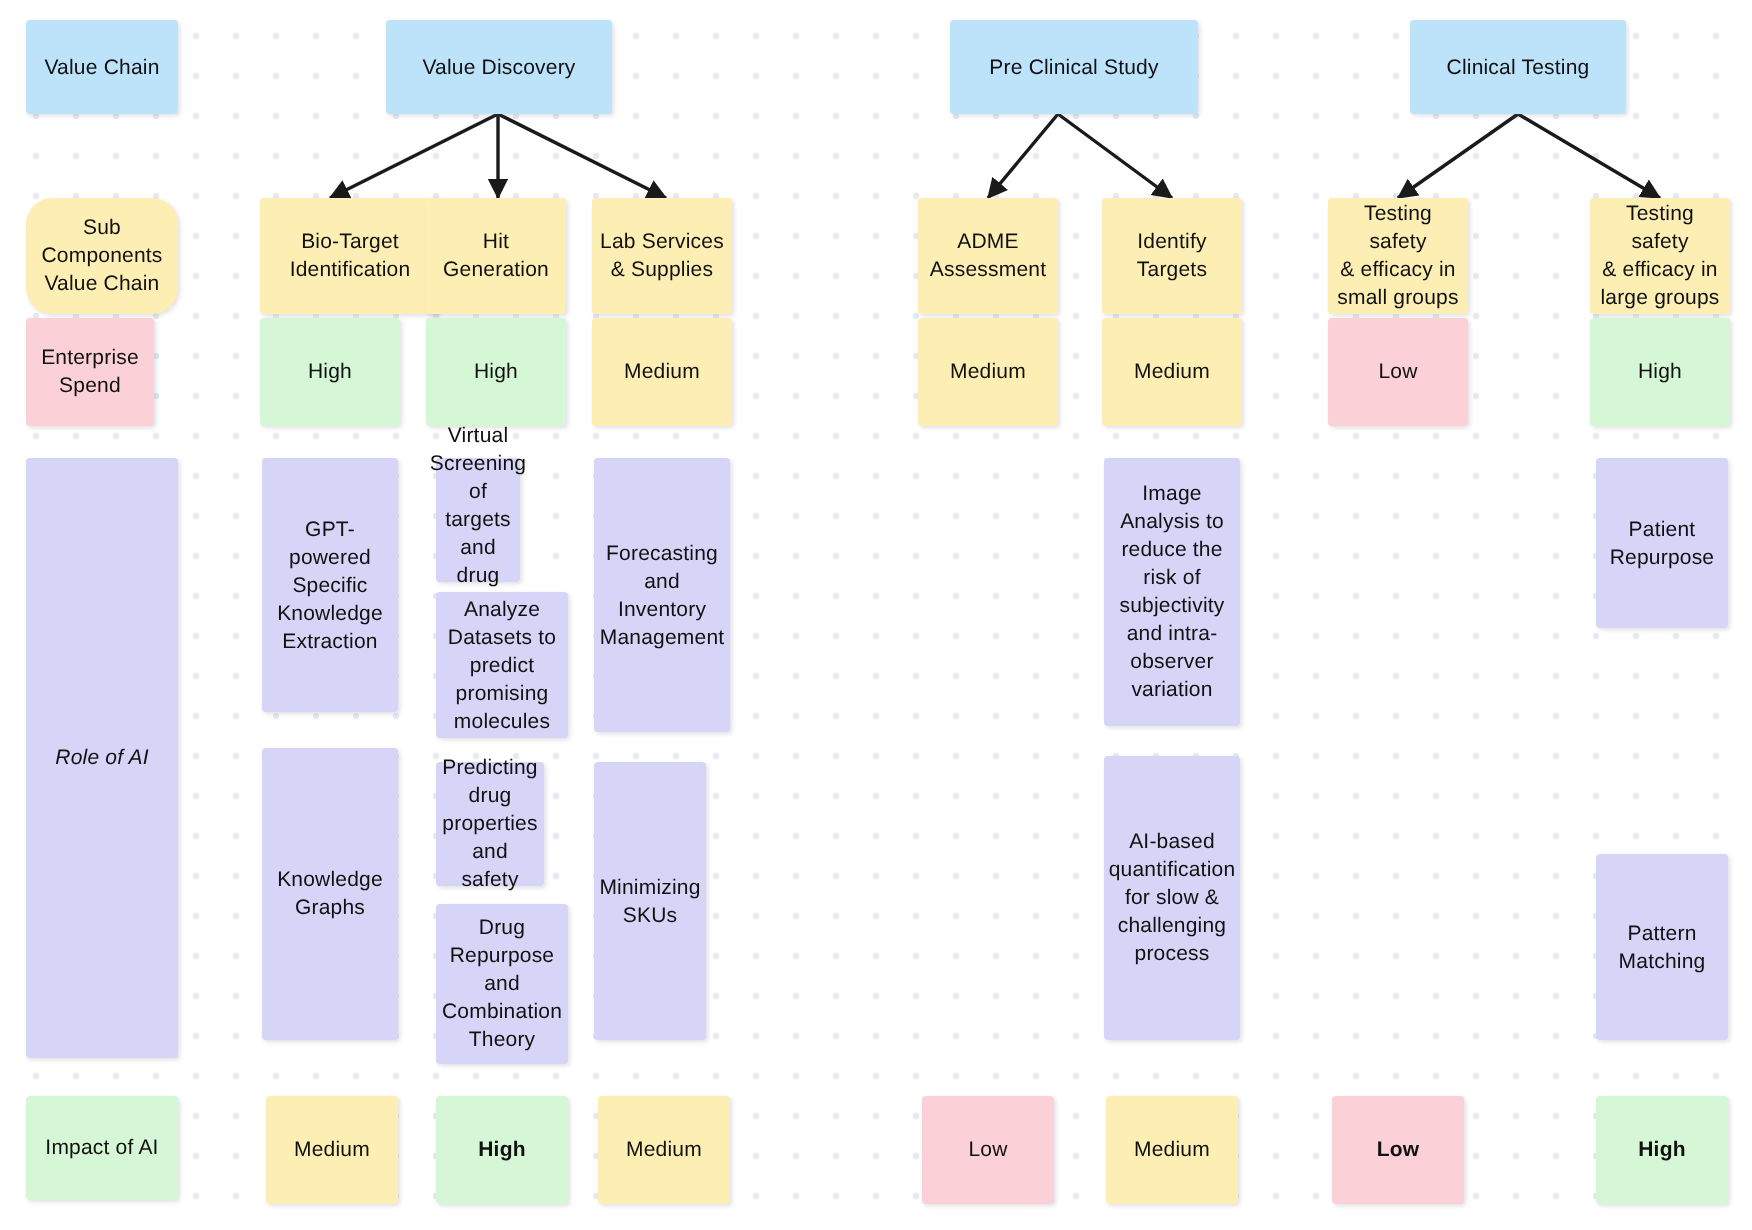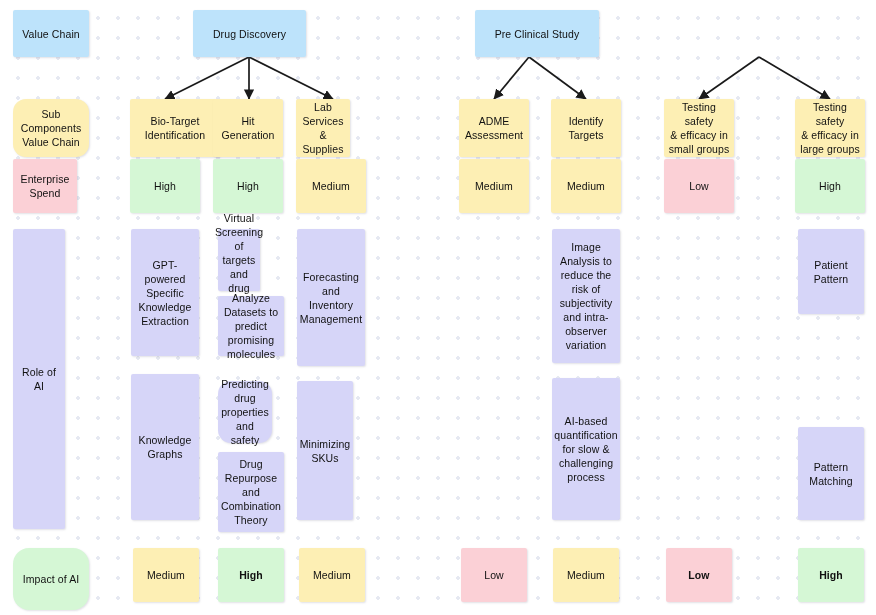--- a/index.html
+++ b/index.html
@@ -64,33 +64,34 @@
       <line x1="529" y1="57" x2="494" y2="99"></line>
       <line x1="529" y1="57" x2="586" y2="99"></line>
 
       <line x1="759" y1="57" x2="699" y2="99"></line>
       <line x1="759" y1="57" x2="830" y2="99"></line>
     </g>
   </svg>
 
   <div class="node blue" style="left:13px;top:10px;width:76px;height:47px;">Value Chain</div>
 
-  <div class="node blue" style="left:193px;top:10px;width:113px;height:47px;">Drug Discovery</div>
+  <div class="node blue" style="left:193px;top:10px;width:113px;height:47px;">Value Discovery</div>
 
   <div class="node blue" style="left:475px;top:10px;width:124px;height:47px;">Pre Clinical Study</div>
 
+  <div class="node blue" style="left:705px;top:10px;width:108px;height:47px;">Clinical Testing</div>
 
   <div class="node yellow" style="left:13px;top:99px;width:76px;height:58px;border-radius:13px;">Sub
 Components
 Value Chain</div>
 
   <div class="node yellow" style="left:130px;top:99px;width:90px;height:58px;">Bio-Target
 Identification</div>
   <div class="node yellow" style="left:213px;top:99px;width:70px;height:58px;">Hit Generation</div>
-  <div class="node yellow" style="left:296px;top:99px;width:54px;height:58px;">Lab Services
+  <div class="node yellow" style="left:296px;top:99px;width:70px;height:58px;">Lab Services
 &amp; Supplies</div>
   <div class="node yellow" style="left:459px;top:99px;width:70px;height:58px;">ADME
 Assessment</div>
   <div class="node yellow" style="left:551px;top:99px;width:70px;height:58px;">Identify
 Targets</div>
   <div class="node yellow" style="left:664px;top:99px;width:70px;height:58px;">Testing safety
 &amp; efficacy in
 small groups</div>
   <div class="node yellow" style="left:795px;top:99px;width:70px;height:58px;">Testing safety
 &amp; efficacy in
@@ -100,39 +101,39 @@
 Spend</div>
 
   <div class="node green" style="left:130px;top:159px;width:70px;height:54px;">High</div>
   <div class="node green" style="left:213px;top:159px;width:70px;height:54px;">High</div>
   <div class="node yellow" style="left:296px;top:159px;width:70px;height:54px;">Medium</div>
   <div class="node yellow" style="left:459px;top:159px;width:70px;height:54px;">Medium</div>
   <div class="node yellow" style="left:551px;top:159px;width:70px;height:54px;">Medium</div>
   <div class="node pink" style="left:664px;top:159px;width:70px;height:54px;">Low</div>
   <div class="node green" style="left:795px;top:159px;width:70px;height:54px;">High</div>
 
-  <div class="node lav" style="left:13px;top:229px;width:52px;height:300px;">Role of AI</div>
+  <div class="node lav" style="left:13px;top:229px;width:76px;height:300px;font-style:italic;">Role of AI</div>
 
   <div class="node lav" style="left:131px;top:229px;width:68px;height:127px;">GPT-powered
 Specific
 Knowledge
 Extraction</div>
   <div class="node lav" style="left:131px;top:374px;width:68px;height:146px;">Knowledge
 Graphs</div>
 
   <div class="node lav" style="left:218px;top:229px;width:42px;height:62px;">Virtual
 Screening of
 targets and
 drug design</div>
-  <div class="node lav" style="left:218px;top:296px;width:66px;height:60px;">Analyze
+  <div class="node lav" style="left:218px;top:296px;width:66px;height:73px;">Analyze
 Datasets to
 predict
 promising
 molecules</div>
-  <div class="node lav" style="left:218px;top:381px;width:54px;height:62px;border-radius:13px;">Predicting
+  <div class="node lav" style="left:218px;top:381px;width:54px;height:62px;">Predicting
 drug
 properties
 and safety</div>
   <div class="node lav" style="left:218px;top:452px;width:66px;height:80px;">Drug
 Repurpose
 and
 Combination
 Theory</div>
 
   <div class="node lav" style="left:297px;top:229px;width:68px;height:137px;">Forecasting
@@ -149,25 +150,25 @@
 and intra-
 observer
 variation</div>
   <div class="node lav" style="left:552px;top:378px;width:68px;height:142px;">AI-based
 quantification
 for slow &amp;
 challenging
 process</div>
 
   <div class="node lav" style="left:798px;top:229px;width:66px;height:85px;">Patient
-Pattern</div>
+Repurpose</div>
   <div class="node lav" style="left:798px;top:427px;width:66px;height:93px;">Pattern
 Matching</div>
 
-  <div class="node green" style="left:13px;top:548px;width:76px;height:62px;border-radius:16px;">Impact of AI</div>
+  <div class="node green" style="left:13px;top:548px;width:76px;height:52px;">Impact of AI</div>
 
   <div class="node yellow" style="left:133px;top:548px;width:66px;height:54px;">Medium</div>
   <div class="node green bold" style="left:218px;top:548px;width:66px;height:54px;">High</div>
   <div class="node yellow" style="left:299px;top:548px;width:66px;height:54px;">Medium</div>
   <div class="node pink" style="left:461px;top:548px;width:66px;height:54px;">Low</div>
   <div class="node yellow" style="left:553px;top:548px;width:66px;height:54px;">Medium</div>
   <div class="node pink bold" style="left:666px;top:548px;width:66px;height:54px;">Low</div>
   <div class="node green bold" style="left:798px;top:548px;width:66px;height:54px;">High</div>
 
 </div>

